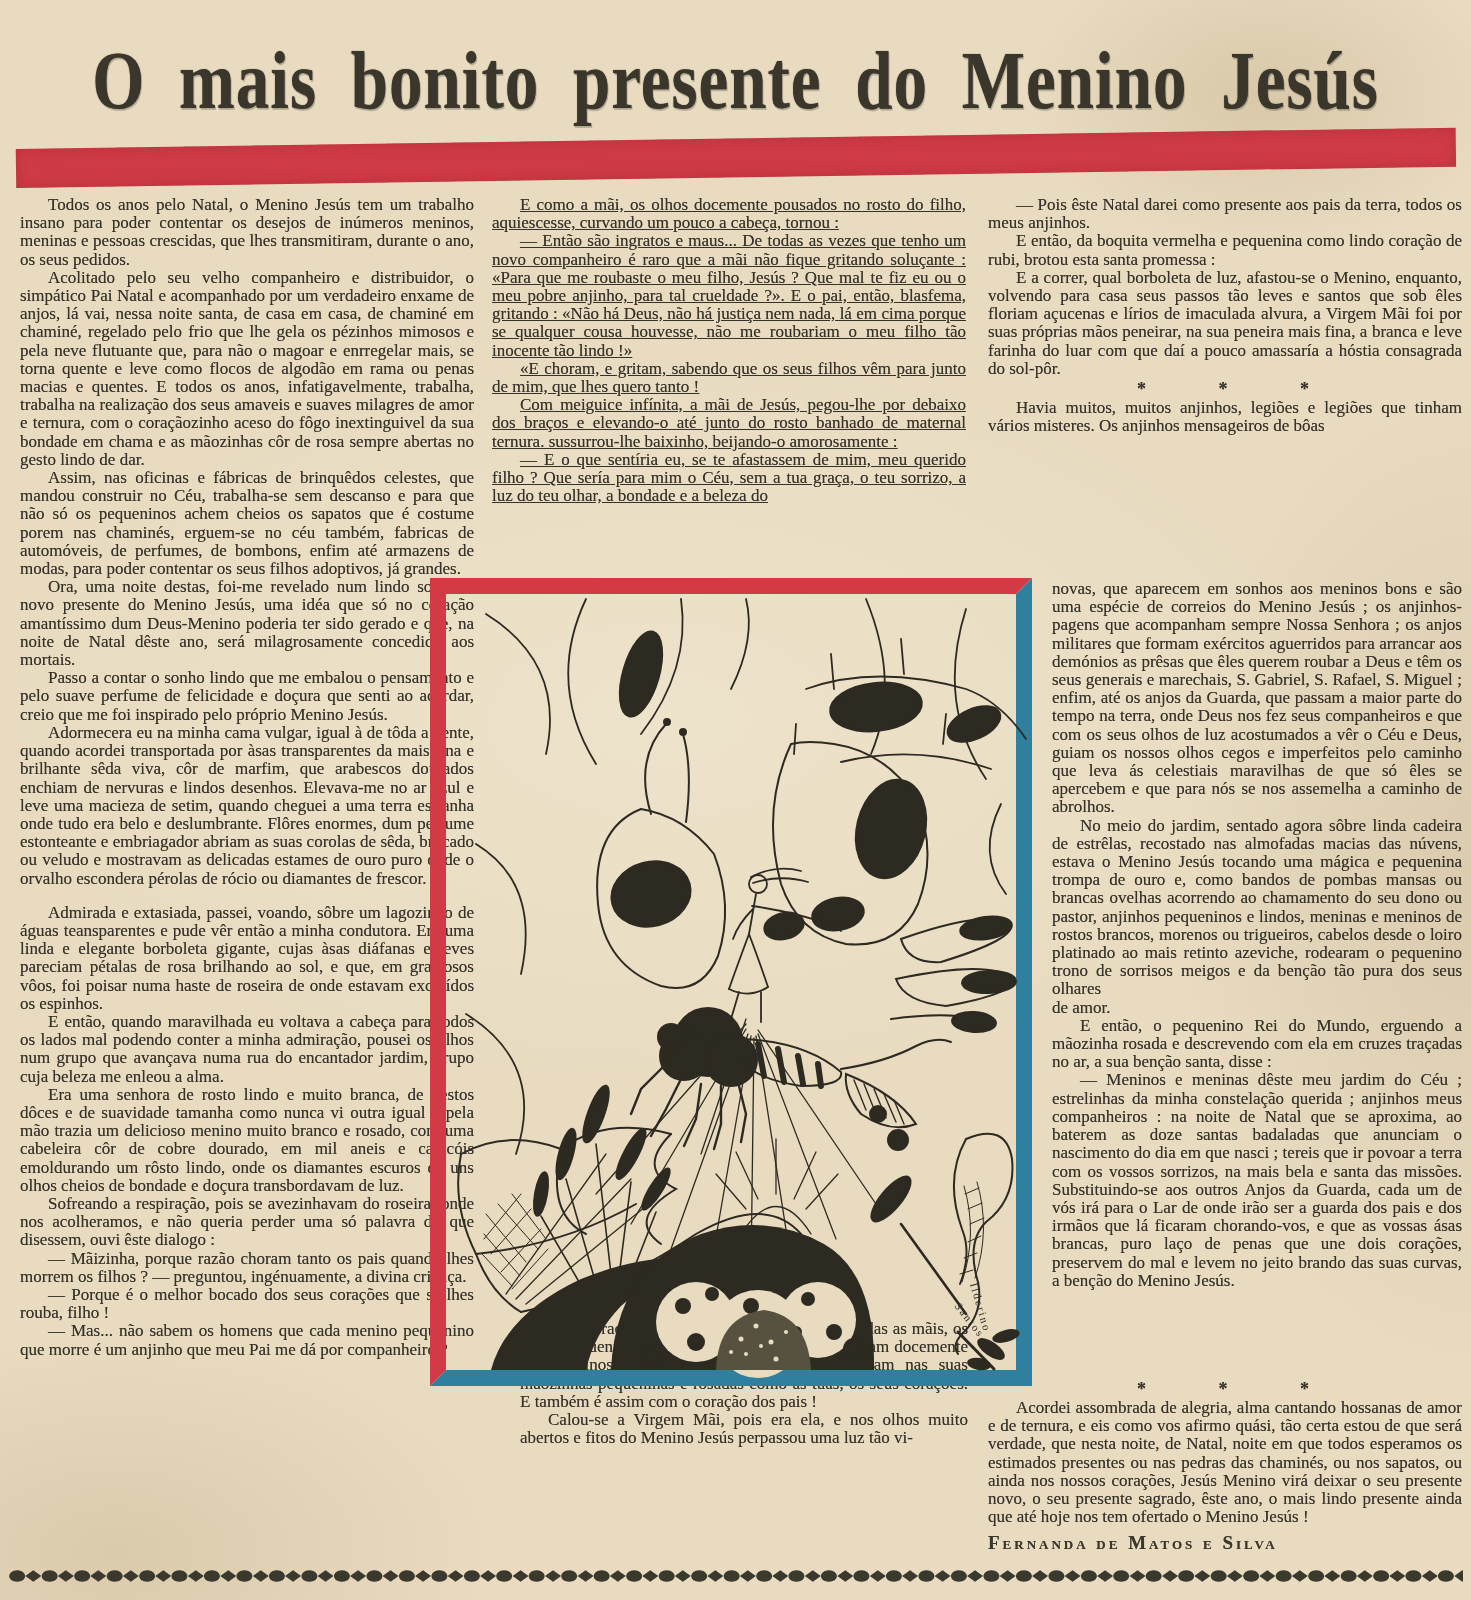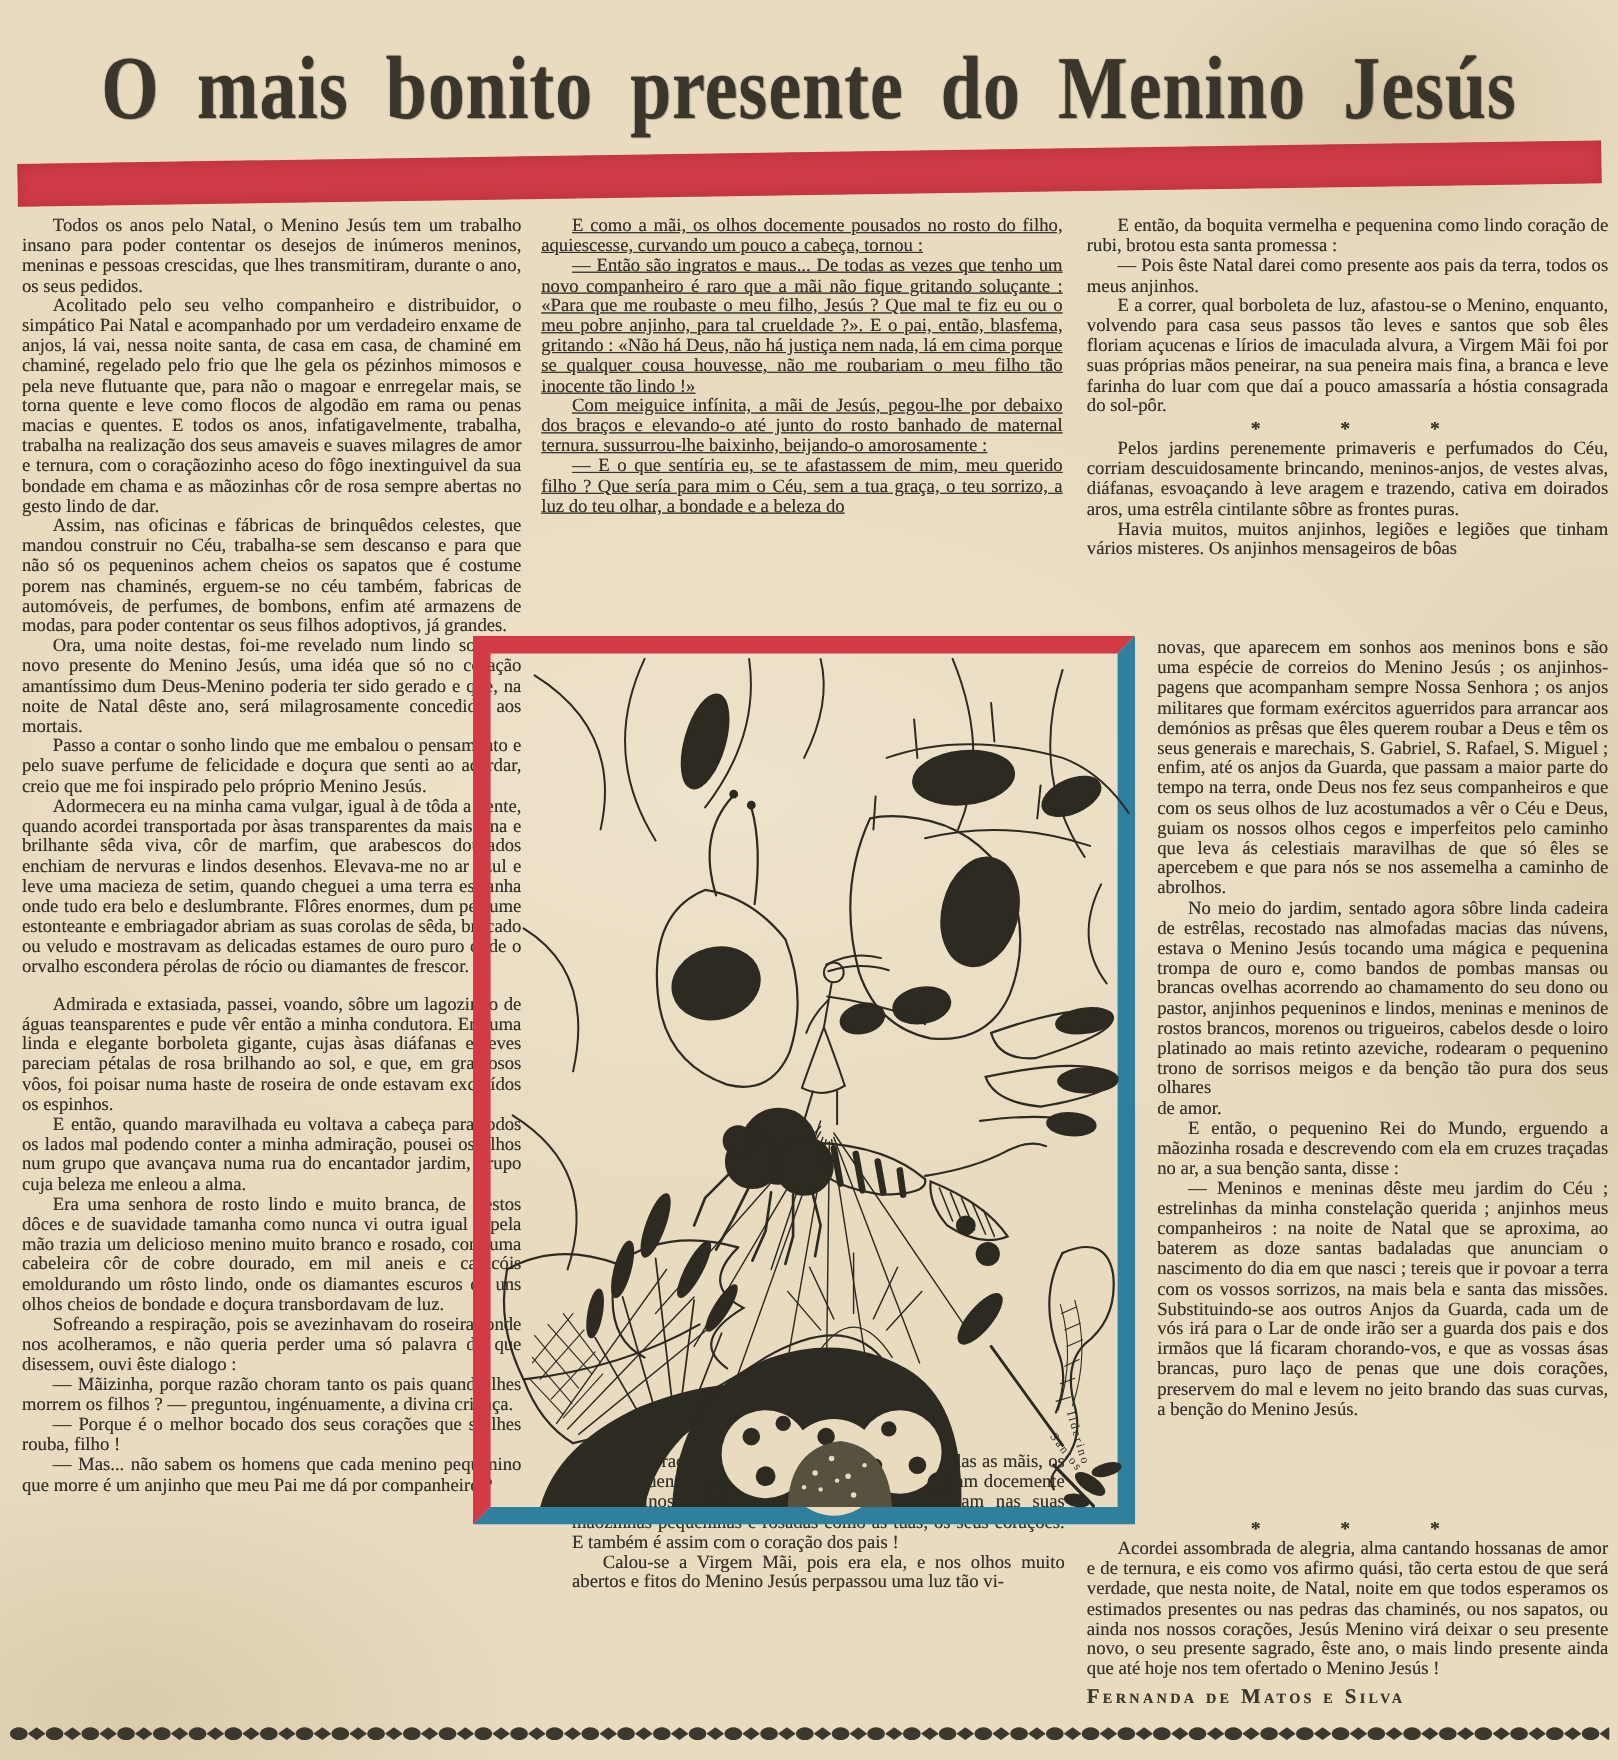--- a/index.html
+++ b/index.html
@@ -80,35 +80,35 @@
     <p class="para">Era uma senhora de rosto lindo e muito branca, de gestos dôces e de suavidade tamanha como nunca vi outra igual e pela mão trazia um delicioso menino muito branco e rosado, com uma cabeleira côr de cobre dourado, em mil aneis e caracóis emoldurando um rôsto lindo, onde os diamantes escuros de uns olhos cheios de bondade e doçura transbordavam de luz.</p>
     <p class="para">Sofreando a respiração, pois se avezinhavam do roseiral onde nos acolheramos, e não queria perder uma só palavra do que disessem, ouvi êste dialogo :</p>
     <p class="para">— Mãizinha, porque razão choram tanto os pais quando lhes morrem os filhos ? — preguntou, ingénuamente, a divina criança.</p>
     <p class="para">— Porque é o melhor bocado dos seus corações que se lhes rouba, filho !</p>
     <p class="para">— Mas... não sabem os homens que cada menino pequenino que morre é um anjinho que meu Pai me dá por companheiro ?</p>
   </div>
 
 <div id="col2-top" class="abs textcol">
     <p class="para">E como a mãi, os olhos docemente pousados no rosto do filho, aquiescesse, curvando um pouco a cabeça, tornou :</p>
     <p class="para">— Então são ingratos e maus... De todas as vezes que tenho um novo companheiro é raro que a mãi não fique gritando soluçante : «Para que me roubaste o meu filho, Jesús ? Que mal te fiz eu ou o meu pobre anjinho, para tal crueldade ?». E o pai, então, blasfema, gritando : «Não há Deus, não há justiça nem nada, lá em cima porque se qualquer cousa houvesse, não me roubariam o meu filho tão inocente tão lindo !»</p>
+    <p class="para">«E choram, e gritam, sabendo que os seus filhos vêm para junto de mim, que lhes quero tanto !</p>
     <p class="para">Com meiguice infínita, a mãi de Jesús, pegou-lhe por debaixo dos braços e elevando-o até junto do rosto banhado de maternal ternura. sussurrou-lhe baixinho, beijando-o amorosamente :</p>
     <p class="para">— E o que sentíria eu, se te afastassem de mim, meu querido filho ? Que sería para mim o Céu, sem a tua graça, o teu sorrizo, a luz do teu olhar, a bondade e a beleza do</p>
   </div>
 
 <div id="col2-bottom" class="abs textcol">
     <p class="para continued">teu lindo coração ? Pois bem, meu tezoiro, para todas as mãis, os filhos pequeninos que apertam nos braços e embalam docemente são Meninos Jesús, pequenos Deuses que fecham nas suas mãozinhas pequeninas e rosadas como as tuas, os seus corações. E também é assim com o coração dos pais !</p>
     <p class="para">Calou-se a Virgem Mãi, pois era ela, e nos olhos muito abertos e fitos do Menino Jesús perpassou uma luz tão vi-</p>
   </div>
 
 <div id="col3-top" class="abs textcol">
+    <p class="para">— Pois êste Natal darei como presente aos pais da terra, todos os meus anjinhos.</p>
     <p class="para">E então, da boquita vermelha e pequenina como lindo coração de rubi, brotou esta santa promessa :</p>
-    <p class="para">— Pois êste Natal darei como presente aos pais da terra, todos os meus anjinhos.</p>
     <p class="para">E a correr, qual borboleta de luz, afastou-se o Menino, enquanto, volvendo para casa seus passos tão leves e santos que sob êles floriam açucenas e lírios de imaculada alvura, a Virgem Mãi foi por suas próprias mãos peneirar, na sua peneira mais fina, a branca e leve farinha do luar com que daí a pouco amassaría a hóstia consagrada do sol-pôr.</p>
     <p class="para separator">*  *  *</p>
-    <p class="para">Pelos jardins perenemente primaveris e perfumados do Céu, corriam descuidosamente brincando, meninos-anjos, de vestes alvas, diáfanas, esvoaçando à leve aragem e trazendo, cativa em doirados aros, uma estrêla cintilante sôbre as frontes puras.</p>
     <p class="para">Havia muitos, muitos anjinhos, legiões e legiões que tinham vários misteres. Os anjinhos mensageiros de bôas</p>
   </div>
 
 <div id="col3-mid" class="abs textcol">
     <p class="para continued">novas, que aparecem em sonhos aos meninos bons e são uma espécie de correios do Menino Jesús ; os anjinhos-pagens que acompanham sempre Nossa Senhora ; os anjos militares que formam exércitos aguerridos para arrancar aos demónios as prêsas que êles querem roubar a Deus e têm os seus generais e marechais, S. Gabriel, S. Rafael, S. Miguel ; enfim, até os anjos da Guarda, que passam a maior parte do tempo na terra, onde Deus nos fez seus companheiros e que com os seus olhos de luz acostumados a vêr o Céu e Deus, guiam os nossos olhos cegos e imperfeitos pelo caminho que leva ás celestiais maravilhas de que só êles se apercebem e que para nós se nos assemelha a caminho de abrolhos.</p>
     <p class="para">No meio do jardim, sentado agora sôbre linda cadeira de estrêlas, recostado nas almofadas macias das núvens, estava o Menino Jesús tocando uma mágica e pequenina trompa de ouro e, como bandos de pombas mansas ou brancas ovelhas acorrendo ao chamamento do seu dono ou pastor, anjinhos pequeninos e lindos, meninas e meninos de rostos brancos, morenos ou trigueiros, cabelos desde o loiro platinado ao mais retinto azeviche, rodearam o pequenino trono de sorrisos meigos e da benção tão pura dos seus olhares</p>
     <p class="para continued">de amor.</p>
     <p class="para">E então, o pequenino Rei do Mundo, erguendo a mãozinha rosada e descrevendo com ela em cruzes traçadas no ar, a sua benção santa, disse :</p>
     <p class="para">— Meninos e meninas dêste meu jardim do Céu ; estrelinhas da minha constelação querida ; anjinhos meus companheiros : na noite de Natal que se aproxima, ao baterem as doze santas badaladas que anunciam o nascimento do dia em que nasci ; tereis que ir povoar a terra com os vossos sorrizos, na mais bela e santa das missões. Substituindo-se aos outros Anjos da Guarda, cada um de vós irá para o Lar de onde irão ser a guarda dos pais e dos irmãos que lá ficaram chorando-vos, e que as vossas ásas brancas, puro laço de penas que une dois corações, preservem do mal e levem no jeito brando das suas curvas, a benção do Menino Jesús.</p>
   </div>

